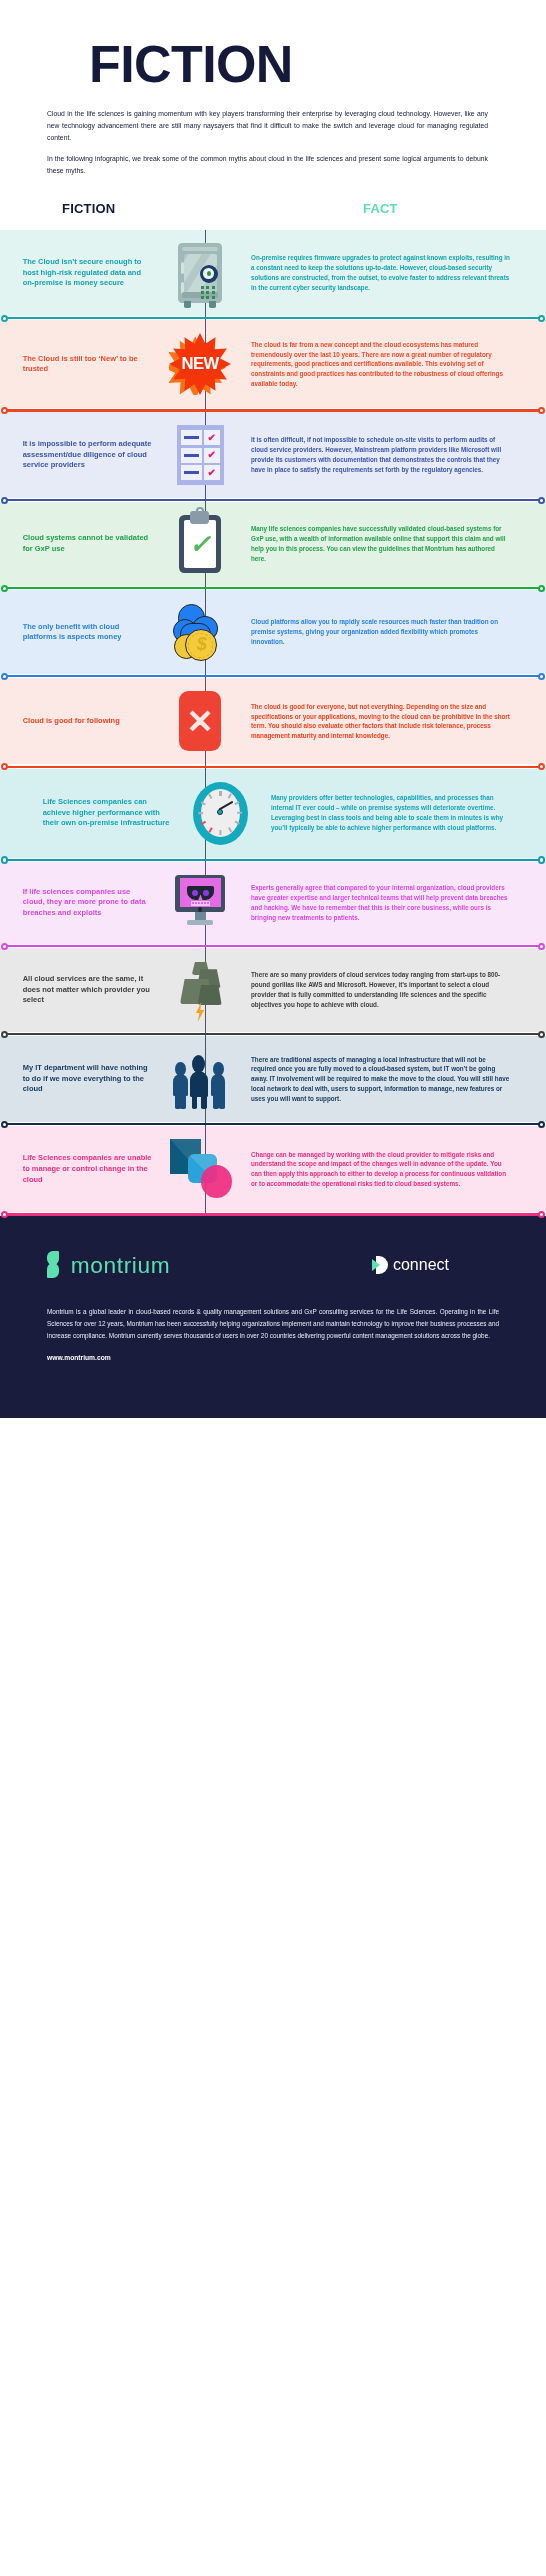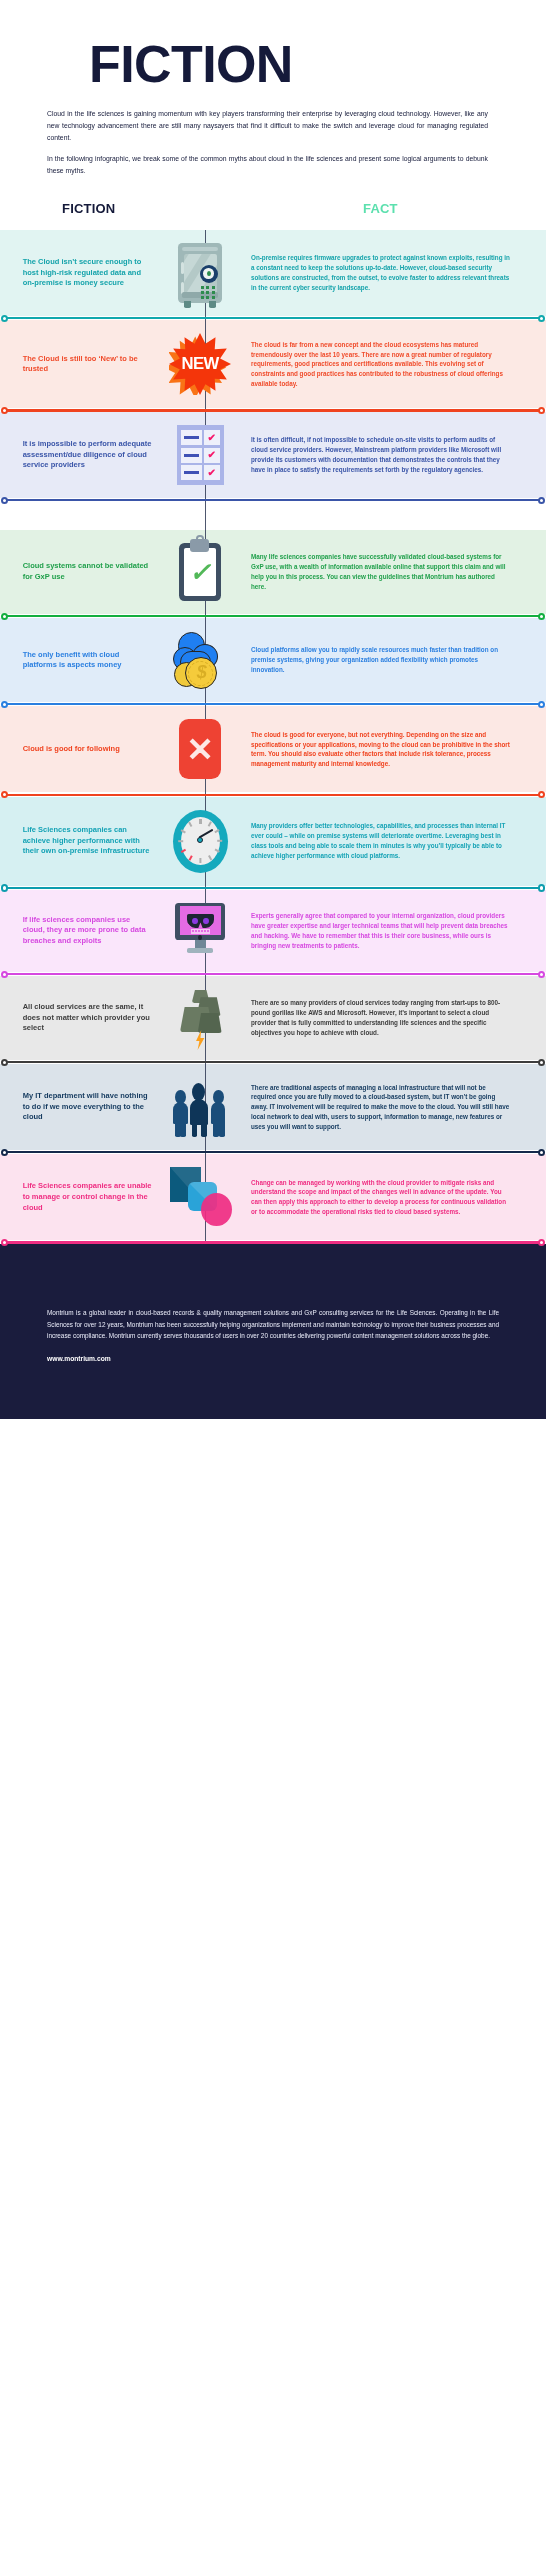--- a/index.html
+++ b/index.html
@@ -304,21 +304,21 @@
             </span>
           </div>
           <div class="fact" style="color: rgb(58, 85, 168);">It is often difficult, if not impossible to schedule on-site visits to perform audits of cloud service providers. However, Mainstream platform providers like Microsoft will provide its customers with documentation that demonstrates the controls that they have in place to satisfy the requirements set forth by the regulatory agencies.</div>
         </div>
       </div>
       <div class="divider">
         <i class="bar" style="background:#3a55a8"></i>
         <i class="knob l" style="border-color:#3a55a8"></i>
         <i class="knob r" style="border-color:#3a55a8"></i>
       </div>
-      <div class="row" style="background: rgb(226, 242, 228); margin-top: 28px;">
+      <div class="row" style="background: rgb(226, 242, 228);">
         <div class="row-inner">
           <div class="fiction" style="color: rgb(31, 159, 74);">Cloud systems cannot be validated for GxP use</div>
           <div class="art">
             <span class="clip">
               <i class="frame"></i>
               <i class="paper">
                 <span class="chk">✓</span>
               </i>
               <i class="clasp"></i>
               <i class="ring"></i>
@@ -364,21 +364,21 @@
             </span>
           </div>
           <div class="fact" style="color: rgb(240, 67, 31);">The cloud is good for everyone, but not everything. Depending on the size and specifications or your applications, moving to the cloud can be prohibitive in the short term. You should also evaluate other factors that include risk tolerance, process management maturity and internal knowledge.</div>
         </div>
       </div>
       <div class="divider">
         <i class="bar" style="background:#f0431f"></i>
         <i class="knob l" style="border-color:#f0431f"></i>
         <i class="knob r" style="border-color:#f0431f"></i>
       </div>
-      <div class="row" style="background: rgb(214, 240, 242);">
+      <div class="row" style="background: rgb(214, 240, 242); padding-left: 20px;">
         <div class="row-inner">
           <div class="fiction" style="color: rgb(20, 162, 181);">Life Sciences companies can achieve higher performance with their own on-premise infrastructure</div>
           <div class="art">
             <span class="gauge">
               <span class="face">
                 <i class="tk" style="transform:rotate(0deg)"></i>
                 <i class="tk" style="transform:rotate(30deg)"></i>
                 <i class="tk" style="transform:rotate(60deg)"></i>
                 <i class="tk" style="transform:rotate(90deg)"></i>
                 <i class="tk" style="transform:rotate(120deg)"></i>
@@ -501,18 +501,34 @@
         </div>
       </div>
       <div class="divider">
         <i class="bar" style="background:#ef2d82"></i>
         <i class="knob l" style="border-color:#ef2d82"></i>
         <i class="knob r" style="border-color:#ef2d82"></i>
       </div>
     </div>
 
   <div class="footer" style="background: rgb(26, 28, 61);">
+    <div class="flogos">
+      <div class="logo-m">
+        <span class="mark">
+            <i class="a"></i>
+            <i class="b"></i>
+          </span>
+        <span class="wd">montrium</span>
+      </div>
+      <div class="logo-c">
+        <span class="mark">
+            <i class="half"></i>
+            <i class="tri"></i>
+          </span>
+        <span class="wd">connect</span>
+      </div>
+    </div>
     <div class="fdesc">Montrium is a global leader in cloud-based records &amp; quality management solutions and GxP consulting services for the Life Sciences. Operating in the Life Sciences for over 12 years, Montrium has been successfully helping organizations implement and maintain technology to improve their business processes and increase compliance. Montrium currently serves thousands of users in over 20 countries delivering powerful content management solutions across the globe.</div>
     <div class="furl">www.montrium.com</div>
   </div>
 
 </div>
 
 
 </body></html>

